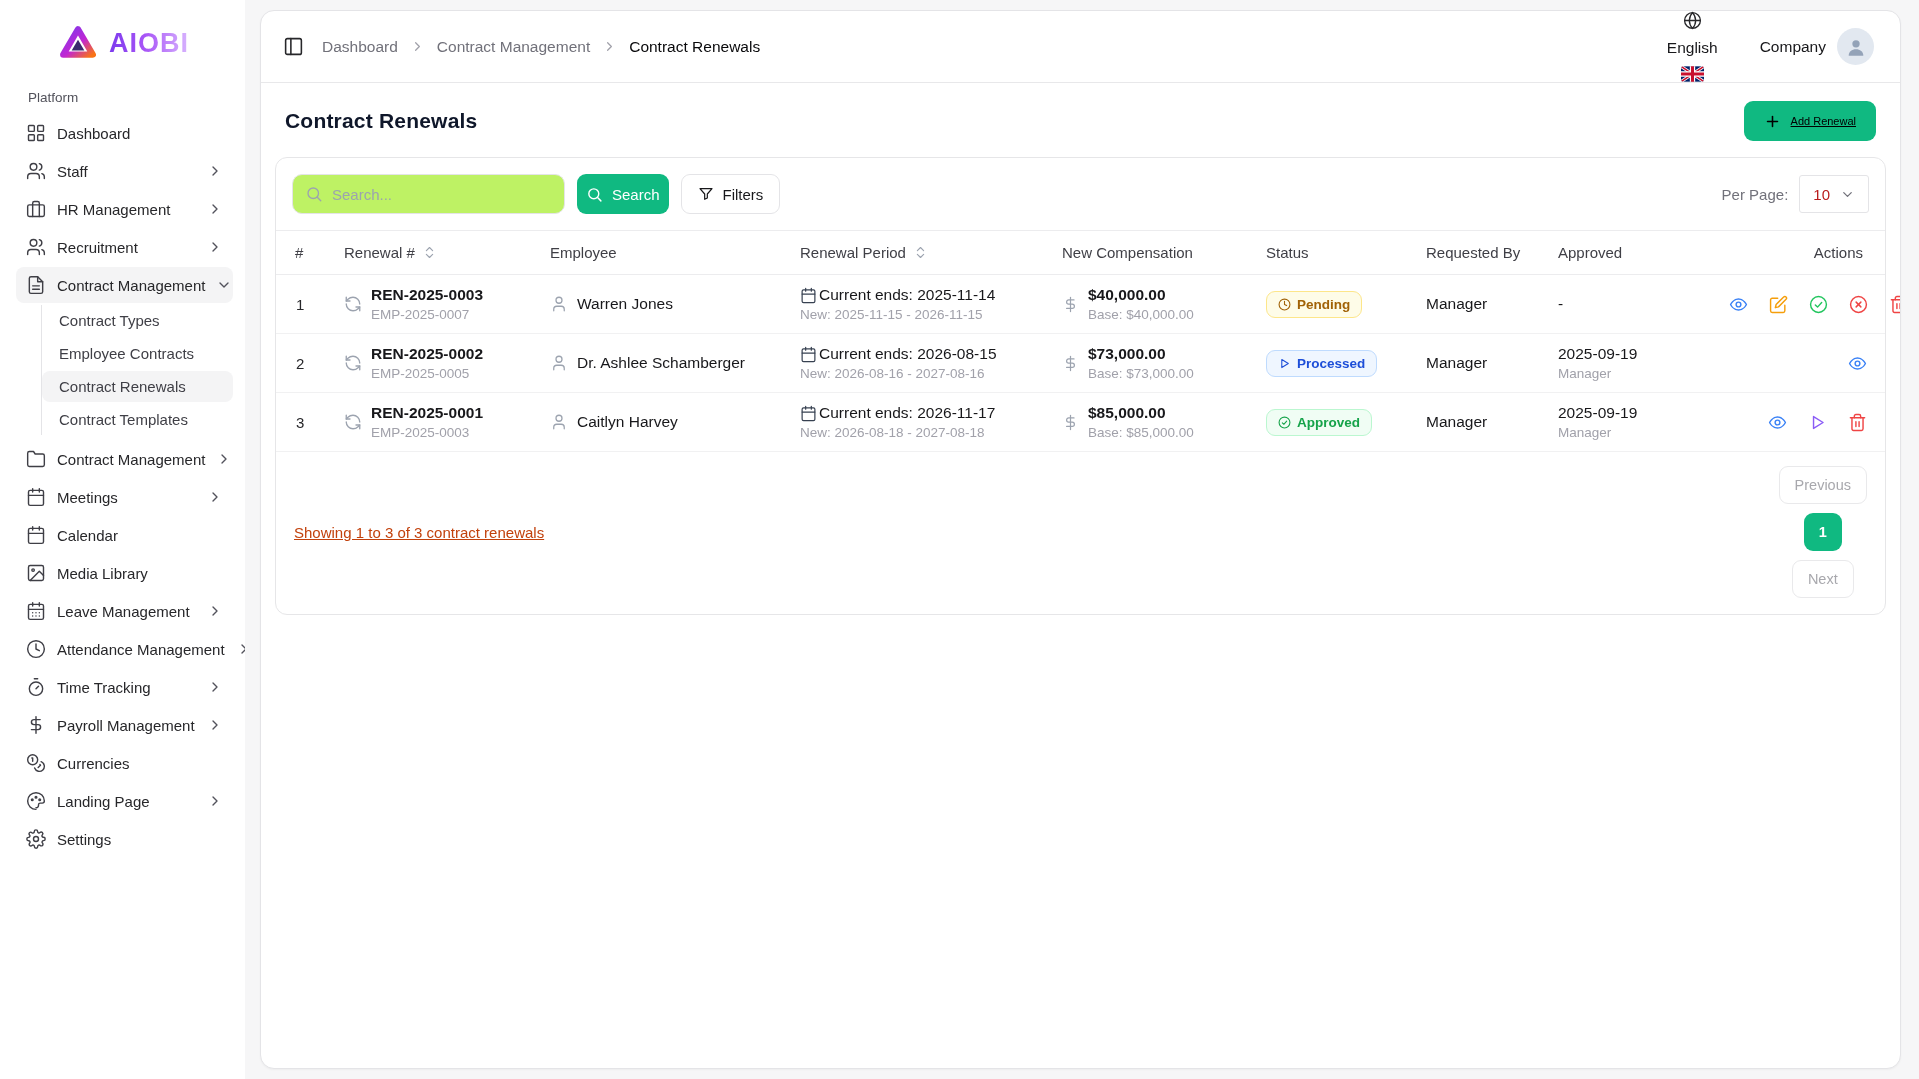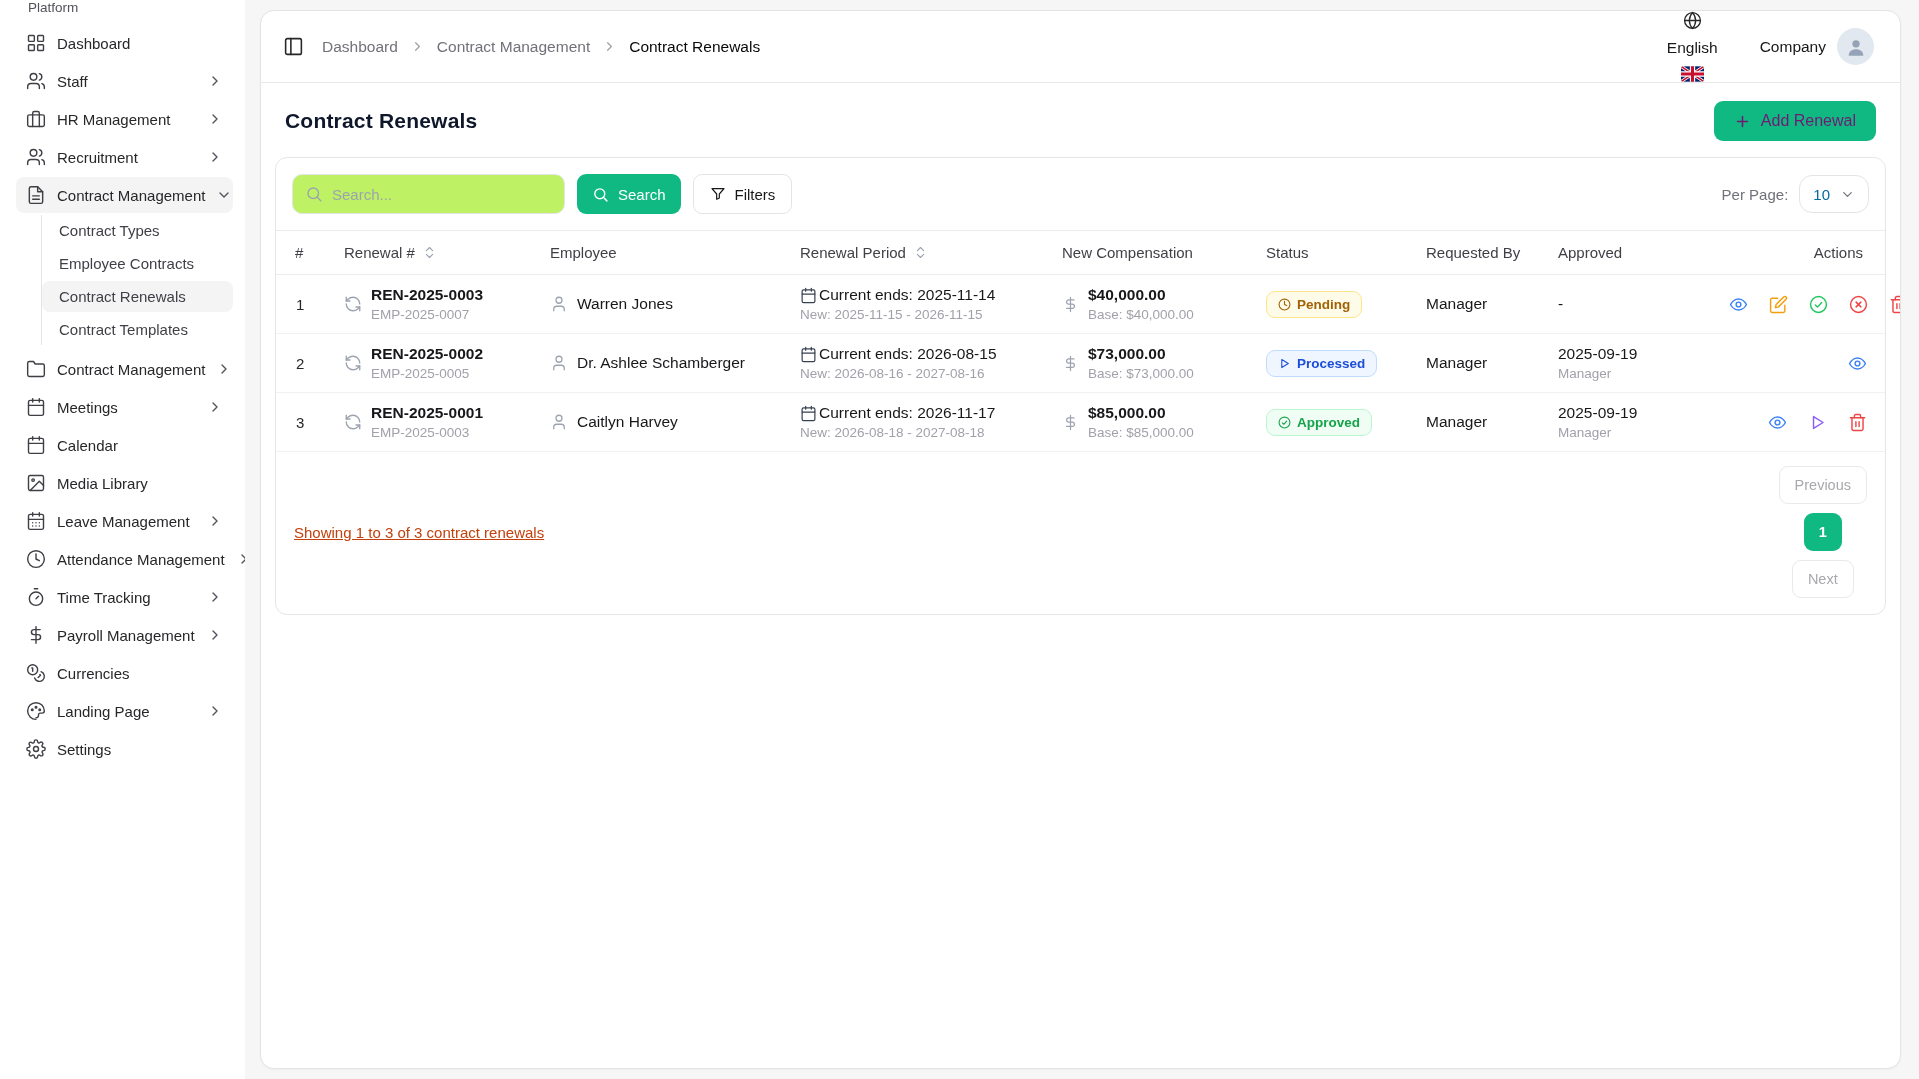--- a/index.html
+++ b/index.html
@@ -40,38 +40,38 @@
   .topbar-right { display:flex; align-items:center; gap:42px; }
   .lang { display:flex; align-items:center; gap:9px; font-size:15.5px; cursor:pointer;flex-direction:column; }
   .lang svg { color:#27272a; }
   .flag-wrap { width:23px; height:16px; border-radius:3px; overflow:hidden; display:flex; }
   .account { display:flex; align-items:center; gap:11px; font-size:15.5px; cursor:pointer; }
   .avatar { width:37px; height:37px; border-radius:50%; background:#e2e8f0; display:flex; align-items:center; justify-content:center; overflow:hidden; }
   
   .page-body { flex:1; padding:12px 14px; overflow:hidden; }
   .title-row { display:flex; align-items:center; justify-content:space-between; margin:6px 10px 16px; }
   .page-title { font-size:21px; font-weight:700; color:#0f172a; letter-spacing:.2px; }
-  .btn-add { display:flex; align-items:center; gap:10px; background:#10b981; color:#701a75; border:none;
-    height:40px; padding:0 20px; border-radius:9px; font-size:16px; font-weight:500; cursor:pointer; font-family:inherit; }
+  .btn-add { display:flex; align-items:center; gap:10px; background:#10b981; color:#000000; border:none;
+    height:40px; padding:0 20px; border-radius:9px; font-size:11px; font-weight:500; cursor:pointer; font-family:inherit;text-decoration:underline; }
   .panel { border:1px solid #e6e6e8; border-radius:12px; background:#fff; }
   
   .toolbar { display:flex; align-items:center; gap:12px; padding:16px; }
   .search-box { width:273px; height:40px; border:1px solid #e4e4e7; border-radius:10px;
     display:flex; align-items:center; gap:9px; padding:0 12px; color:#9ca3af; background:#bef264; }
   .search-box input { border:none; outline:none; flex:1; font-size:15px; font-family:inherit; color:#18181b; background:transparent; }
   .search-box input::placeholder { color:#9ca3af; }
   .btn-search { display:flex; align-items:center; gap:9px; background:#10b981; color:#fff; border:none;
-    height:40px; padding:0 15px; border-radius:9px; font-size:15px; font-weight:500; cursor:pointer; font-family:inherit; }
+    height:40px; padding:0 9px; border-radius:9px; font-size:15px; font-weight:500; cursor:pointer; font-family:inherit; }
   .btn-filters { display:flex; align-items:center; gap:9px; background:#fff; color:#18181b; border:1px solid #e4e4e7;
     height:40px; padding:0 16px; border-radius:9px; font-size:15px; cursor:pointer; font-family:inherit; }
   .toolbar-spacer { flex:1; }
   .per-page { display:flex; align-items:center; gap:11px; }
   .per-page-label { font-size:15px; color:#71717a; }
-  .pp-select { display:flex; align-items:center; gap:10px; border:1px solid #e4e4e7; border-radius:13px;
-    height:38px; padding:0 13px; font-size:15px; color:#0369a1; cursor:pointer; background:#fff; }
+  .pp-select { display:flex; align-items:center; gap:10px; border:1px solid #e4e4e7; border-radius:3px;
+    height:38px; padding:0 13px; font-size:15px; color:#b91c1c; cursor:pointer; background:#fff; }
   .pp-select .chev { color:#71717a; display:flex; }
   
   table { width:100%; border-collapse:collapse; table-layout:fixed; }
   thead th { border-top:1px solid #ececee; border-bottom:1px solid #ececee; padding:13px 10px;
     text-align:left; font-size:15px; font-weight:500; color:#3f3f46; }
   thead th .th-inner { display:flex; align-items:center; gap:7px; }
   thead th .sort-ic { color:#9ca3af; display:flex; }
   th:nth-child(1){ width:58px; padding-left:19px; }
   th:nth-child(2){ width:206px; } th:nth-child(3){ width:250px; } th:nth-child(4){ width:262px; }
   th:nth-child(5){ width:204px;text-align:right; } th:nth-child(6){ width:160px; } th:nth-child(7){ width:132px; }
@@ -103,20 +103,34 @@
   .pagination { display:flex; align-items:center; gap:9px;flex-direction:column; }
   .pg-btn { height:38px; padding:0 15px; border:1px solid #e9e9eb; border-radius:9px; background:#fff;
     font-size:14.5px; color:#a8a8ad; cursor:pointer; font-family:inherit; }
   .pg-num { height:38px; width:38px; border:none; border-radius:9px; background:#10b981; color:#fff;
     font-size:14.5px; font-weight:600; cursor:pointer; font-family:inherit; }
 </style>
 </head>
 <body>
 
 <aside class="sidebar">
+  <div class="logo">
+    <svg width="44" height="38" viewBox="0 0 40 36">
+      <defs>
+        <linearGradient id="lg1" x1="0" y1="0" x2="1" y2="1">
+          <stop offset="0" stop-color="#7c3aed"></stop>
+            <stop offset="0.55" stop-color="#c026d3"></stop>
+            <stop offset="1" stop-color="#f97316"></stop>
+        </linearGradient>
+      </defs>
+      <path d="M20 5 L34 29 L6 29 Z" fill="none" stroke="url(#lg1)" stroke-width="6" stroke-linejoin="round"></path>
+      <path d="M20 15 L26 25 L14 25 Z" fill="#3b2a6d"></path>
+    </svg>
+    <span class="brand-text">AIOBI</span>
+  </div>
   <div class="section-label">Platform</div>
   <nav id="sidebar-nav">
       <a class="side-item">
         <svg class="" width="20" height="20" viewBox="0 0 24 24" fill="none" stroke="currentColor" stroke-width="1.7" stroke-linecap="round" stroke-linejoin="round">
           <rect x="3" y="3" width="7" height="7" rx="1"></rect>
           <rect x="14" y="3" width="7" height="7" rx="1"></rect>
           <rect x="3" y="14" width="7" height="7" rx="1"></rect>
           <rect x="14" y="14" width="7" height="7" rx="1"></rect>
         </svg>
         <span class="side-label">Dashboard</span>

